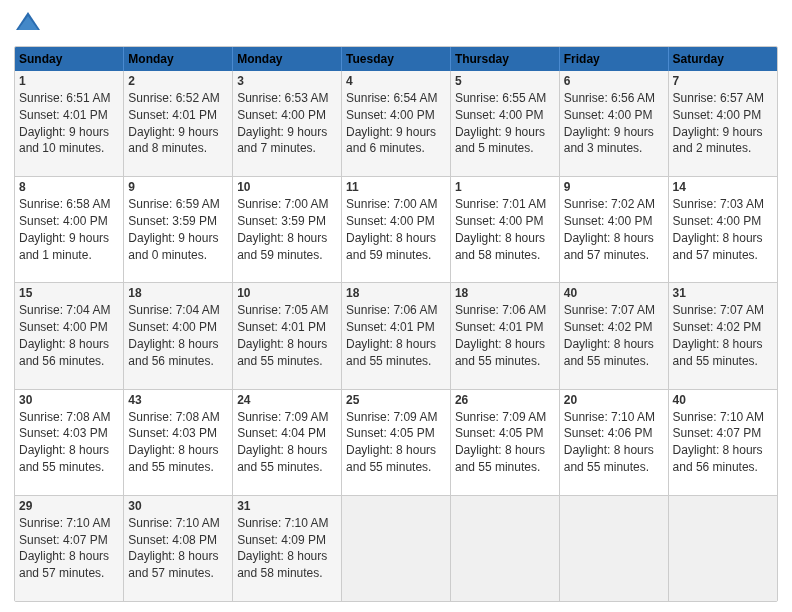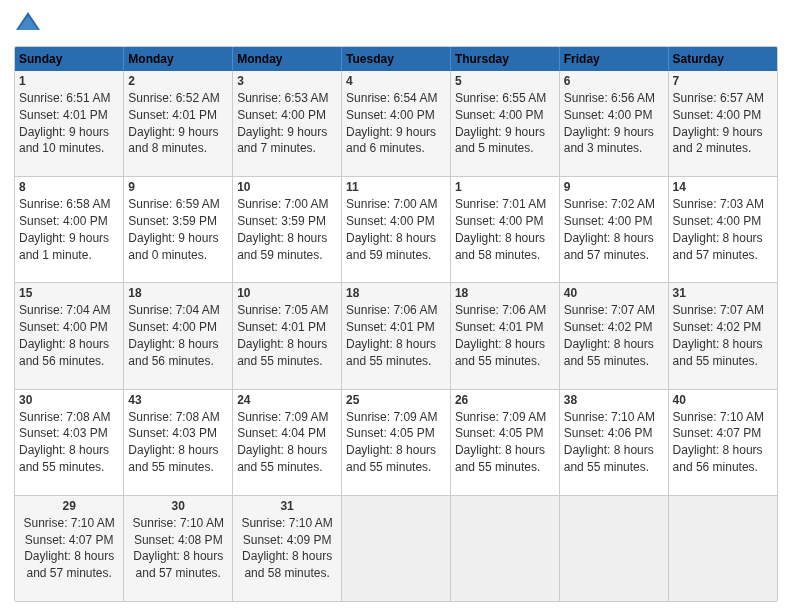--- a/index.html
+++ b/index.html
@@ -76,21 +76,21 @@
       font-size: 12px;
       font-weight: bold;
       padding: 5px 4px;
       text-align: left;
       border-right: 1px solid #4a8ad0;
     }
     thead tr th:last-child { border-right: none; margin-left: 28px; }
     tbody tr {
       border-bottom: 1px solid #ccc;
     }
-    tbody tr:last-child { border-bottom: none; text-align: center; }
+    tbody tr:last-child { border-bottom: none; }
     tbody tr td {
       vertical-align: top;
       padding: 3px 4px;
       border-right: 1px solid #ccc;
       font-size: 9.5px;
       color: #333;
       width: 14.28%;
       height: 88px;
     }
     tbody tr td:last-child { border-right: none; }
@@ -249,21 +249,21 @@
             </td>
             <td>
               <span class="day-num">25</span>
               <div class="day-info">Sunrise: 7:09 AM<br>Sunset: 4:05 PM<br>Daylight: 8 hours and 55 minutes.</div>
             </td>
             <td>
               <span class="day-num">26</span>
               <div class="day-info">Sunrise: 7:09 AM<br>Sunset: 4:05 PM<br>Daylight: 8 hours and 55 minutes.</div>
             </td>
             <td>
-              <span class="day-num">38</span>
+              <span class="day-num">20</span>
               <div class="day-info">Sunrise: 7:10 AM<br>Sunset: 4:06 PM<br>Daylight: 8 hours and 55 minutes.</div>
             </td>
             <td>
               <span class="day-num">40</span>
               <div class="day-info">Sunrise: 7:10 AM<br>Sunset: 4:07 PM<br>Daylight: 8 hours and 56 minutes.</div>
             </td>
           </tr>
           <tr>
             <td>
               <span class="day-num">29</span>

